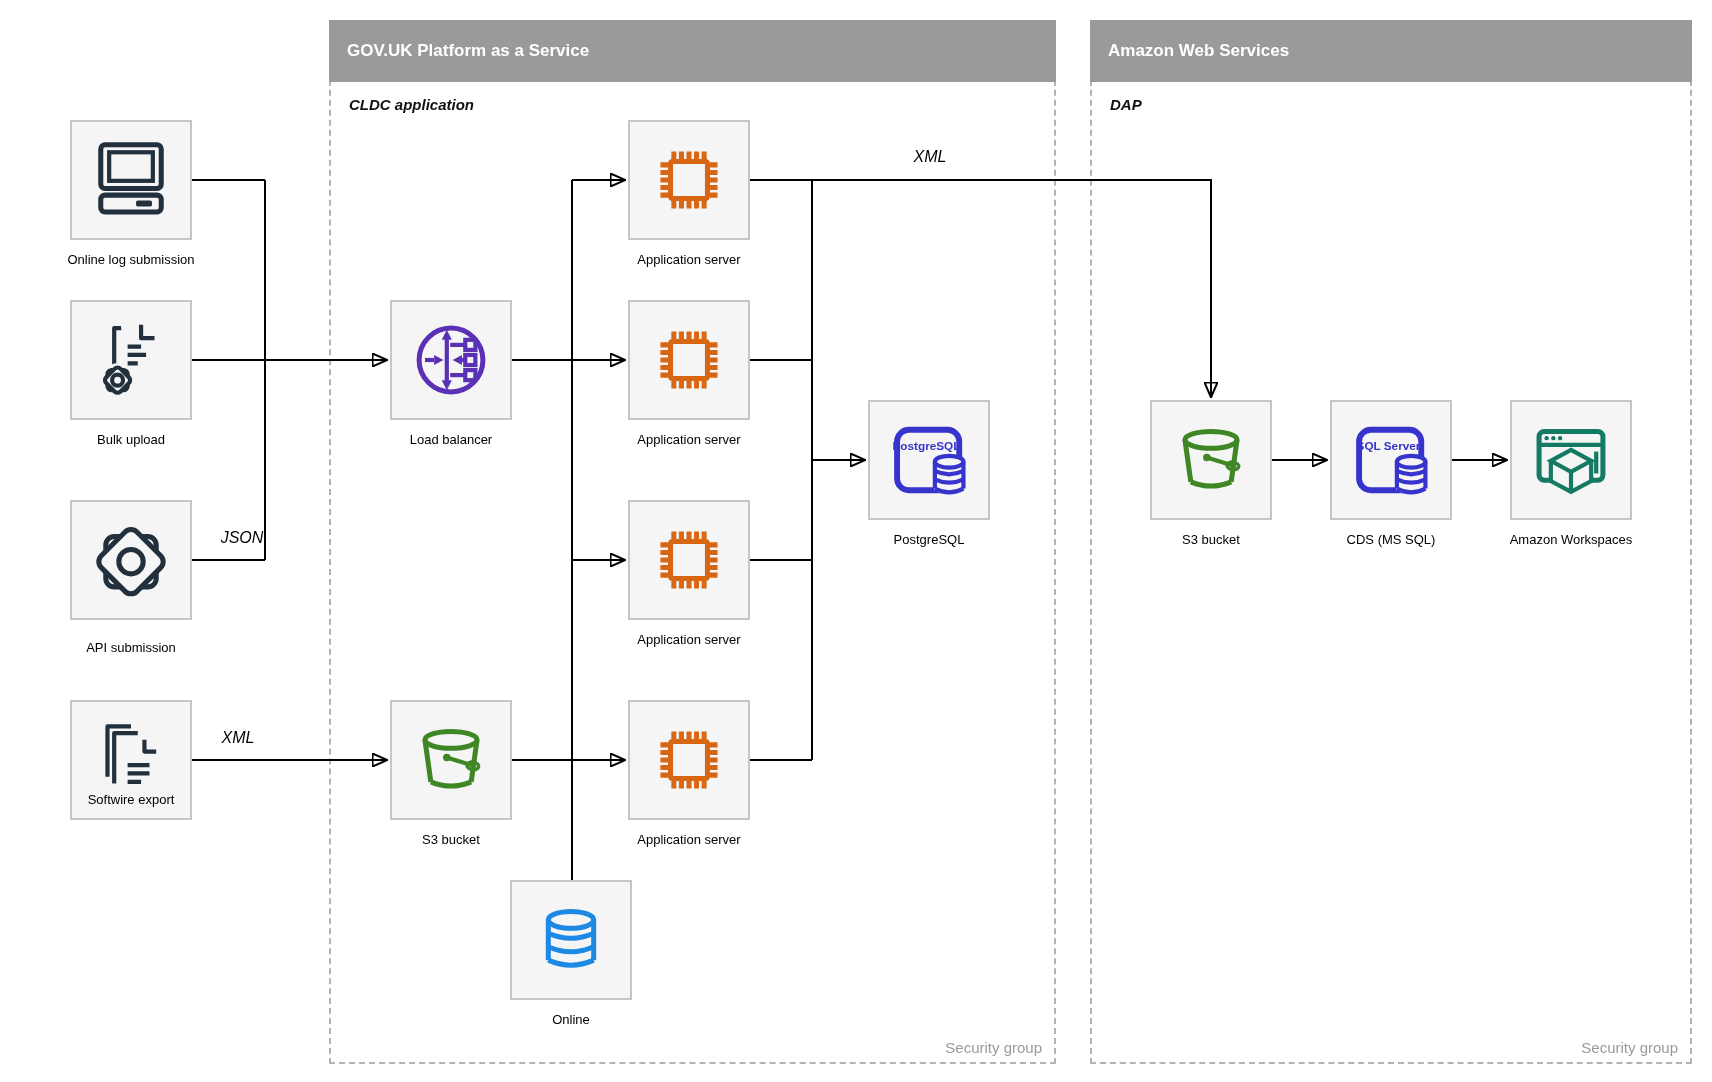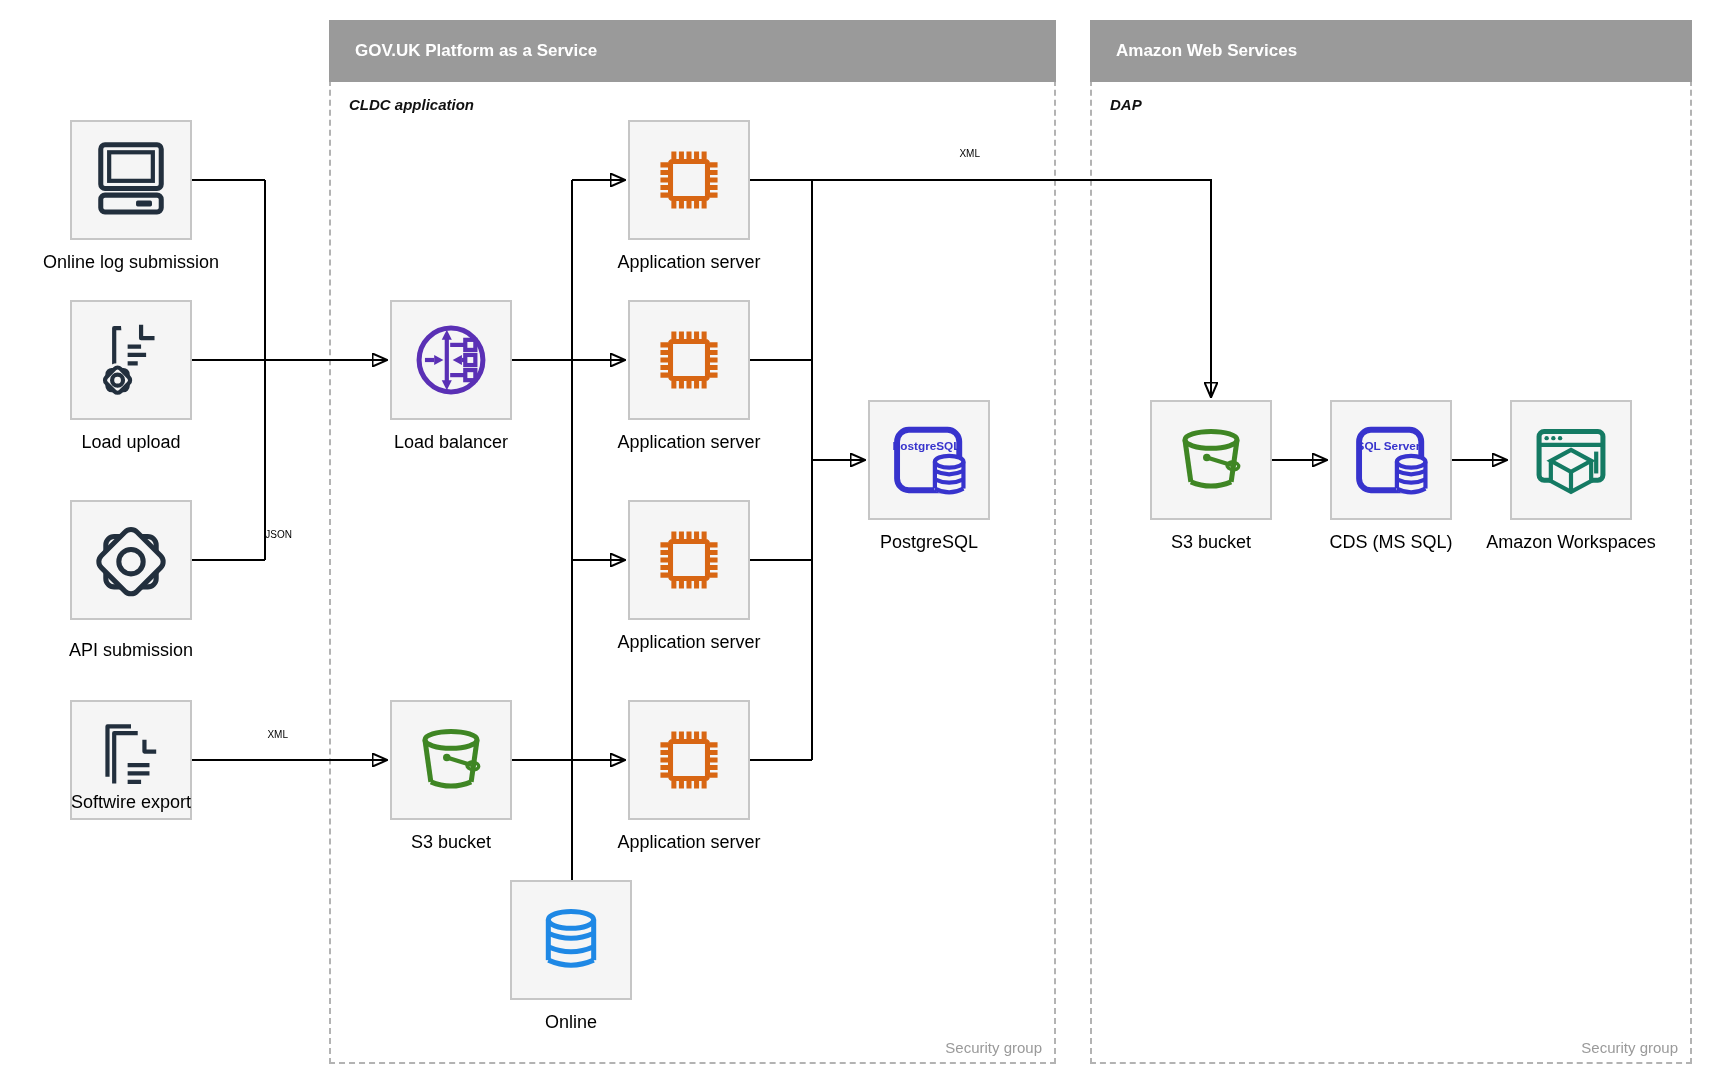--- a/index.html
+++ b/index.html
@@ -5,30 +5,30 @@
   :root{
     --header-bg:#9a9a9a; --box-bg:#f5f5f5; --box-border:#c6c6c6; --dashed-border:#b3b3b3;
     --edge:#000000; --navy:#222f3d; --purple:#5a30b5; --orange:#d86613; --db-blue:#3733cd;
     --green:#3f8624; --redis-blue:#1e88e5; --teal:#147a63; --label:#000000; --muted:#9a9a9a;
   }
   html,body{margin:0;padding:0;}
   body{width:1712px;height:1082px;position:relative;background:#ffffff;overflow:hidden;
        font-family:"Liberation Sans",sans-serif;}
   .container{position:absolute;border:2px dashed var(--dashed-border);z-index:0;}
   .container-header{position:absolute;top:-2px;left:-2px;right:-2px;height:62px;background:var(--header-bg);
-       color:#ffffff;font-weight:bold;font-size:17px;display:flex;align-items:center;padding-left:26px;}
+       color:#ffffff;font-weight:bold;font-size:17px;display:flex;align-items:center;padding-left:18px;}
   .container-sub{position:absolute;top:74px;left:18px;font-weight:bold;font-size:15px;color:#111111;font-style:italic;}
   .container-footer{position:absolute;bottom:6px;right:12px;font-size:15px;color:var(--muted);}
   .edges{position:absolute;left:0;top:0;z-index:1;pointer-events:none;}
   .edges path,.edges line{stroke:var(--edge);stroke-width:2;fill:none;}
   .node{position:absolute;width:122px;height:120px;box-sizing:border-box;background:var(--box-bg);
        border:2px solid var(--box-border);display:flex;align-items:center;justify-content:center;z-index:2;}
   .node svg{width:84px;height:84px;display:block;}
-  .node-label{position:absolute;width:240px;text-align:center;font-size:18px;color:var(--label);z-index:2;}
-  .edge-label{position:absolute;width:100px;text-align:right;font-size:10px;color:var(--label);z-index:2;}
+  .node-label{position:absolute;width:240px;text-align:center;font-size:13px;color:var(--label);z-index:2;}
+  .edge-label{position:absolute;width:100px;text-align:center;font-size:16px;color:var(--label);z-index:2;font-style:italic;}
   .c-navy{color:var(--navy);} .c-purple{color:var(--purple);} .c-orange{color:var(--orange);}
   .c-blue{color:var(--db-blue);} .c-green{color:var(--green);} .c-redis{color:var(--redis-blue);}
   .c-teal{color:var(--teal);}
   .bgfill{fill:var(--box-bg);stroke:none;}
   .cylcap{fill:var(--box-bg);}
   .gearfill{fill:var(--box-bg);}
   .icon text{font-family:"Liberation Sans",sans-serif;font-weight:bold;fill:currentColor;}
 </style>
 </head>
 <body>
@@ -90,21 +90,21 @@
     <path class="bgfill" d="M38,8 H62 L78,24 V80 Q78,86 72,86 H44 Z" stroke="currentColor"></path>
     <path d="M62,8 V24 H78"></path>
     <path d="M46,34 H62 M46,44 H68 M46,54 H58" fill="none"></path>
     <circle class="bgfill" cx="34" cy="74" r="20"></circle>
     <rect class="gearfill" x="22" y="62" width="24" height="24" rx="5" stroke="currentColor"></rect>
     <rect class="gearfill" x="22" y="62" width="24" height="24" rx="5" stroke="currentColor" transform="rotate(45 34 74)"></rect>
     <circle class="gearfill" cx="34" cy="74" r="8" stroke="none"></circle>
     <circle cx="34" cy="74" r="6.5" fill="none" stroke="currentColor" stroke-width="5"></circle>
   </svg>
 </div>
-<div class="node-label" style="left:11px;top:432px;">Load upload</div>
+<div class="node-label" style="left:11px;top:432px;">Bulk upload</div>
 
 <div class="node" style="left:70px;top:500px;">
   <svg class="icon c-navy" viewBox="0 0 100 100" fill="none">
     <rect class="gearfill" x="20" y="22" width="60" height="60" rx="10" stroke="currentColor" stroke-width="6"></rect>
     <rect class="gearfill" x="20" y="22" width="60" height="60" rx="10" stroke="currentColor" stroke-width="6" transform="rotate(45 50 52)"></rect>
     <circle class="gearfill" cx="50" cy="52" r="22" stroke="none"></circle>
     <circle cx="50" cy="52" r="14.5" fill="none" stroke="currentColor" stroke-width="6"></circle>
   </svg>
 </div>
 <div class="node-label" style="left:11px;top:640px;">API submission</div>

